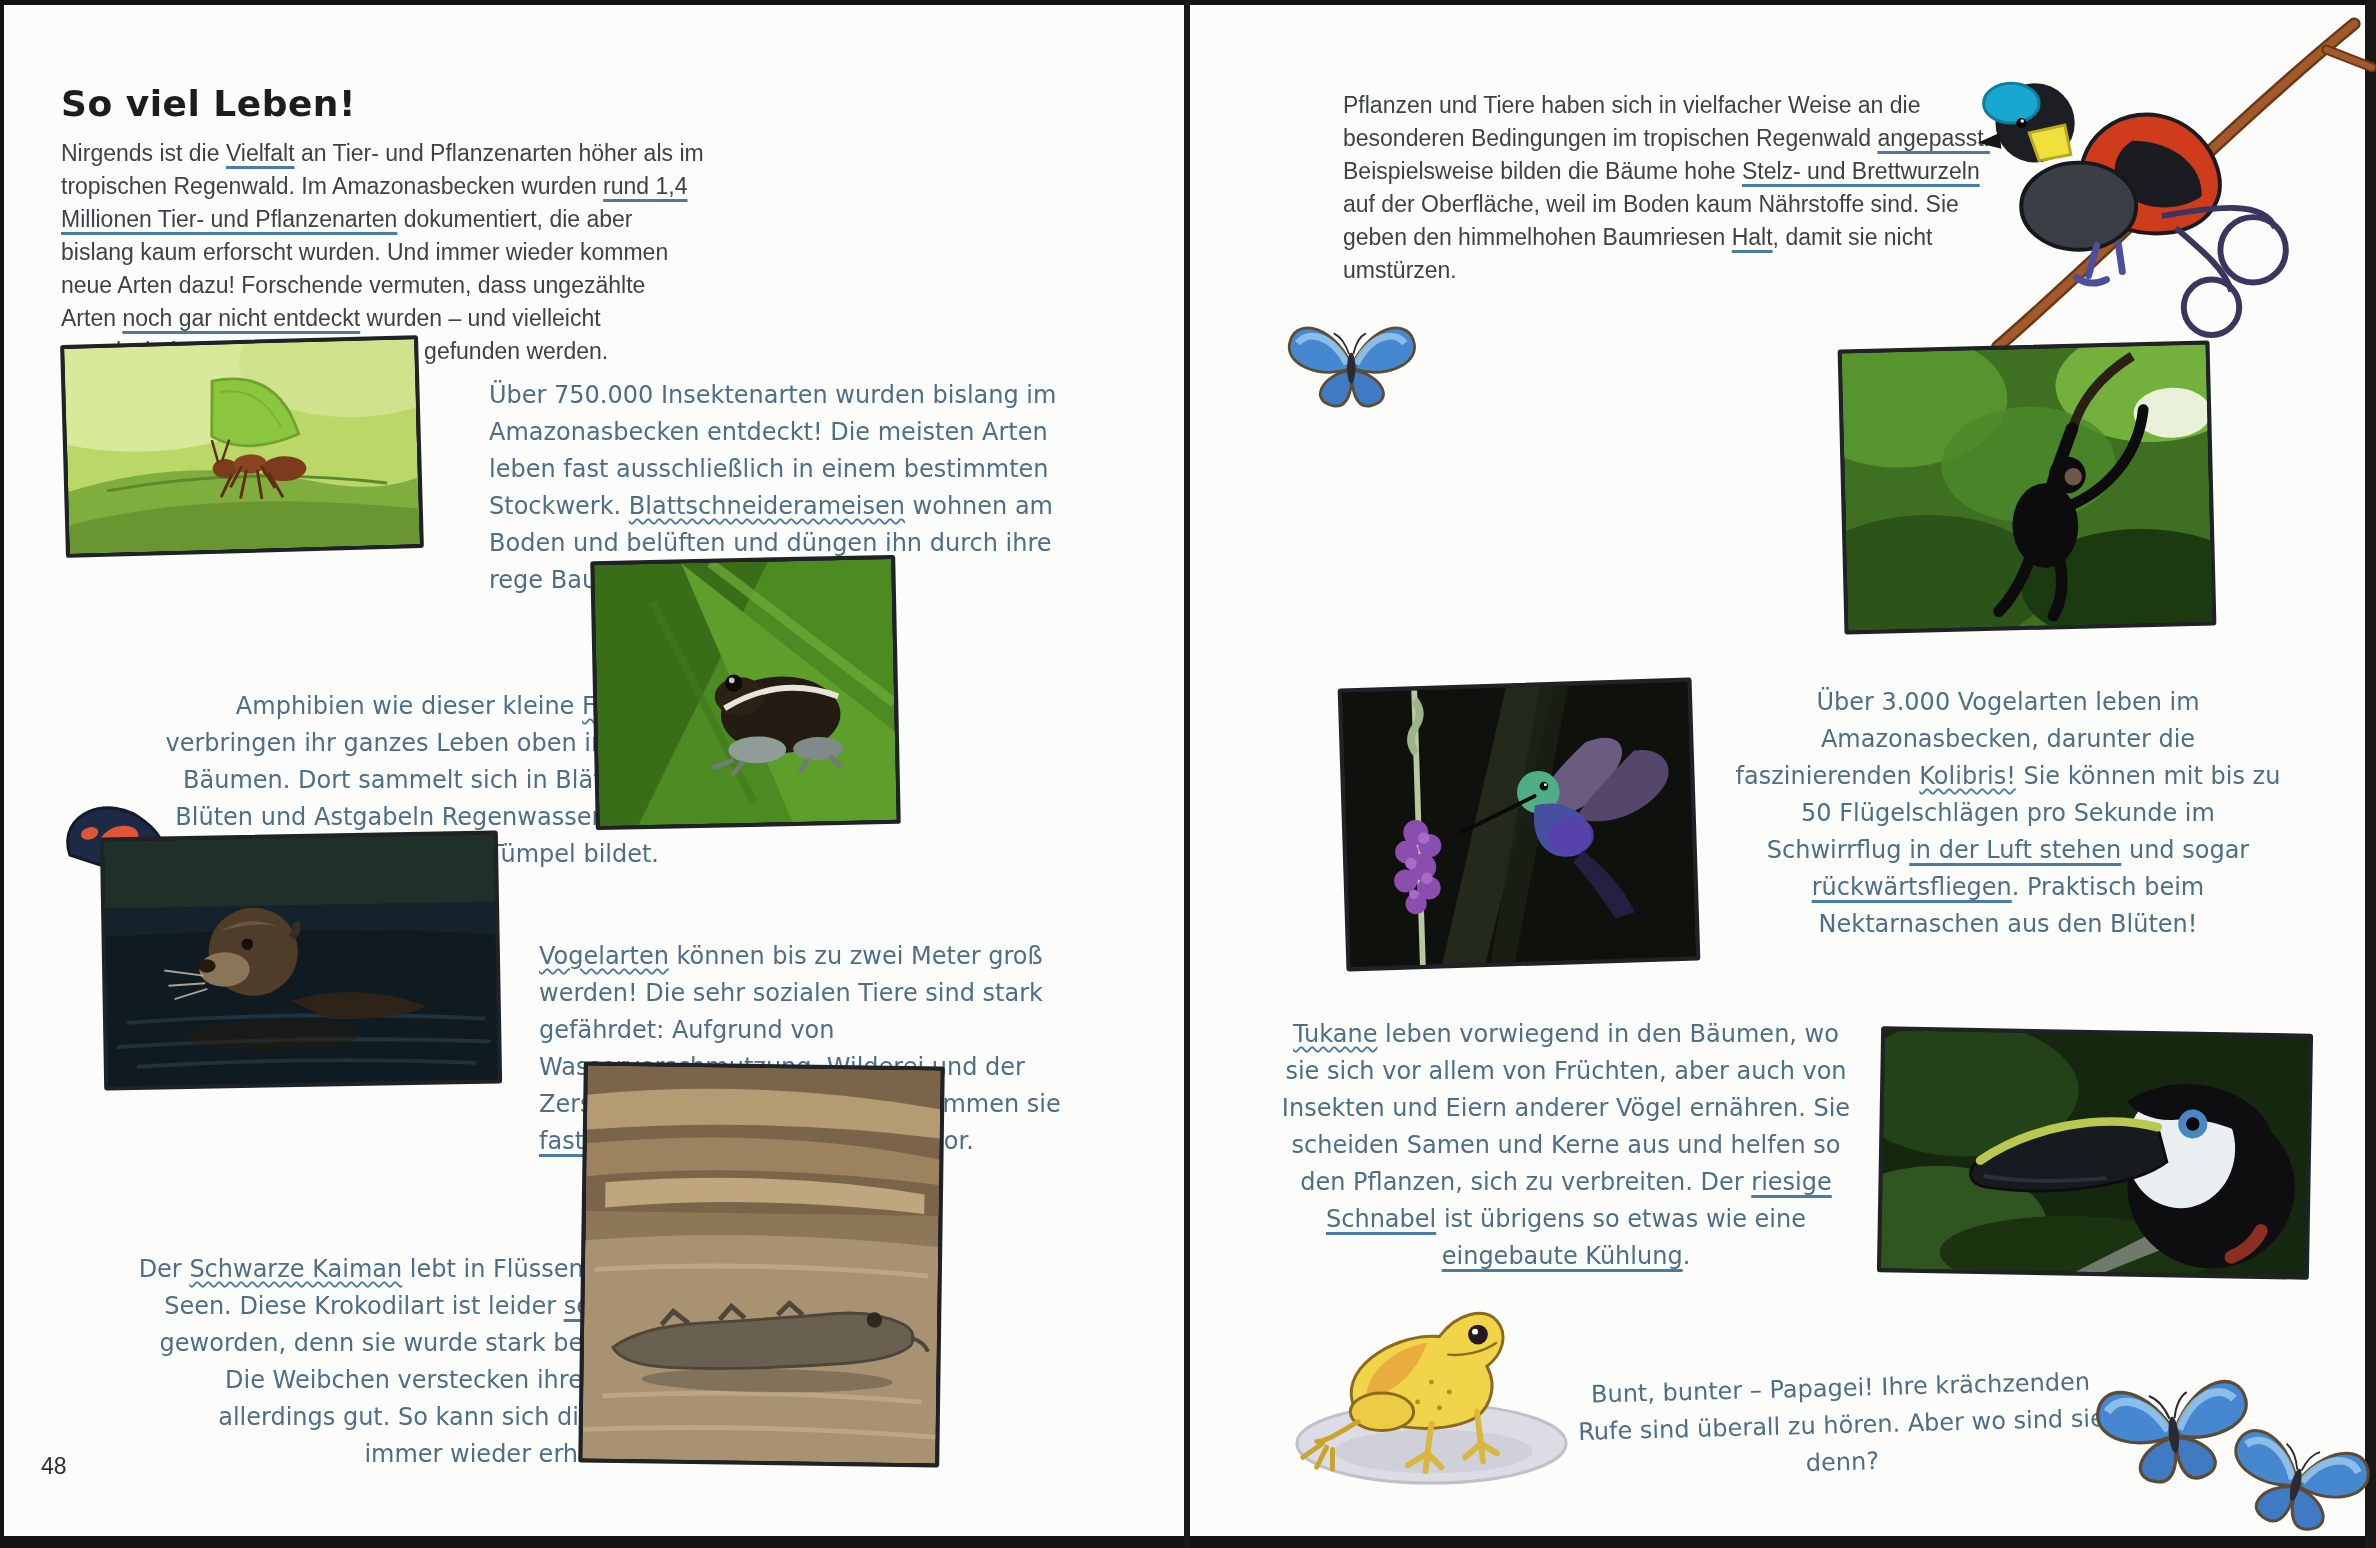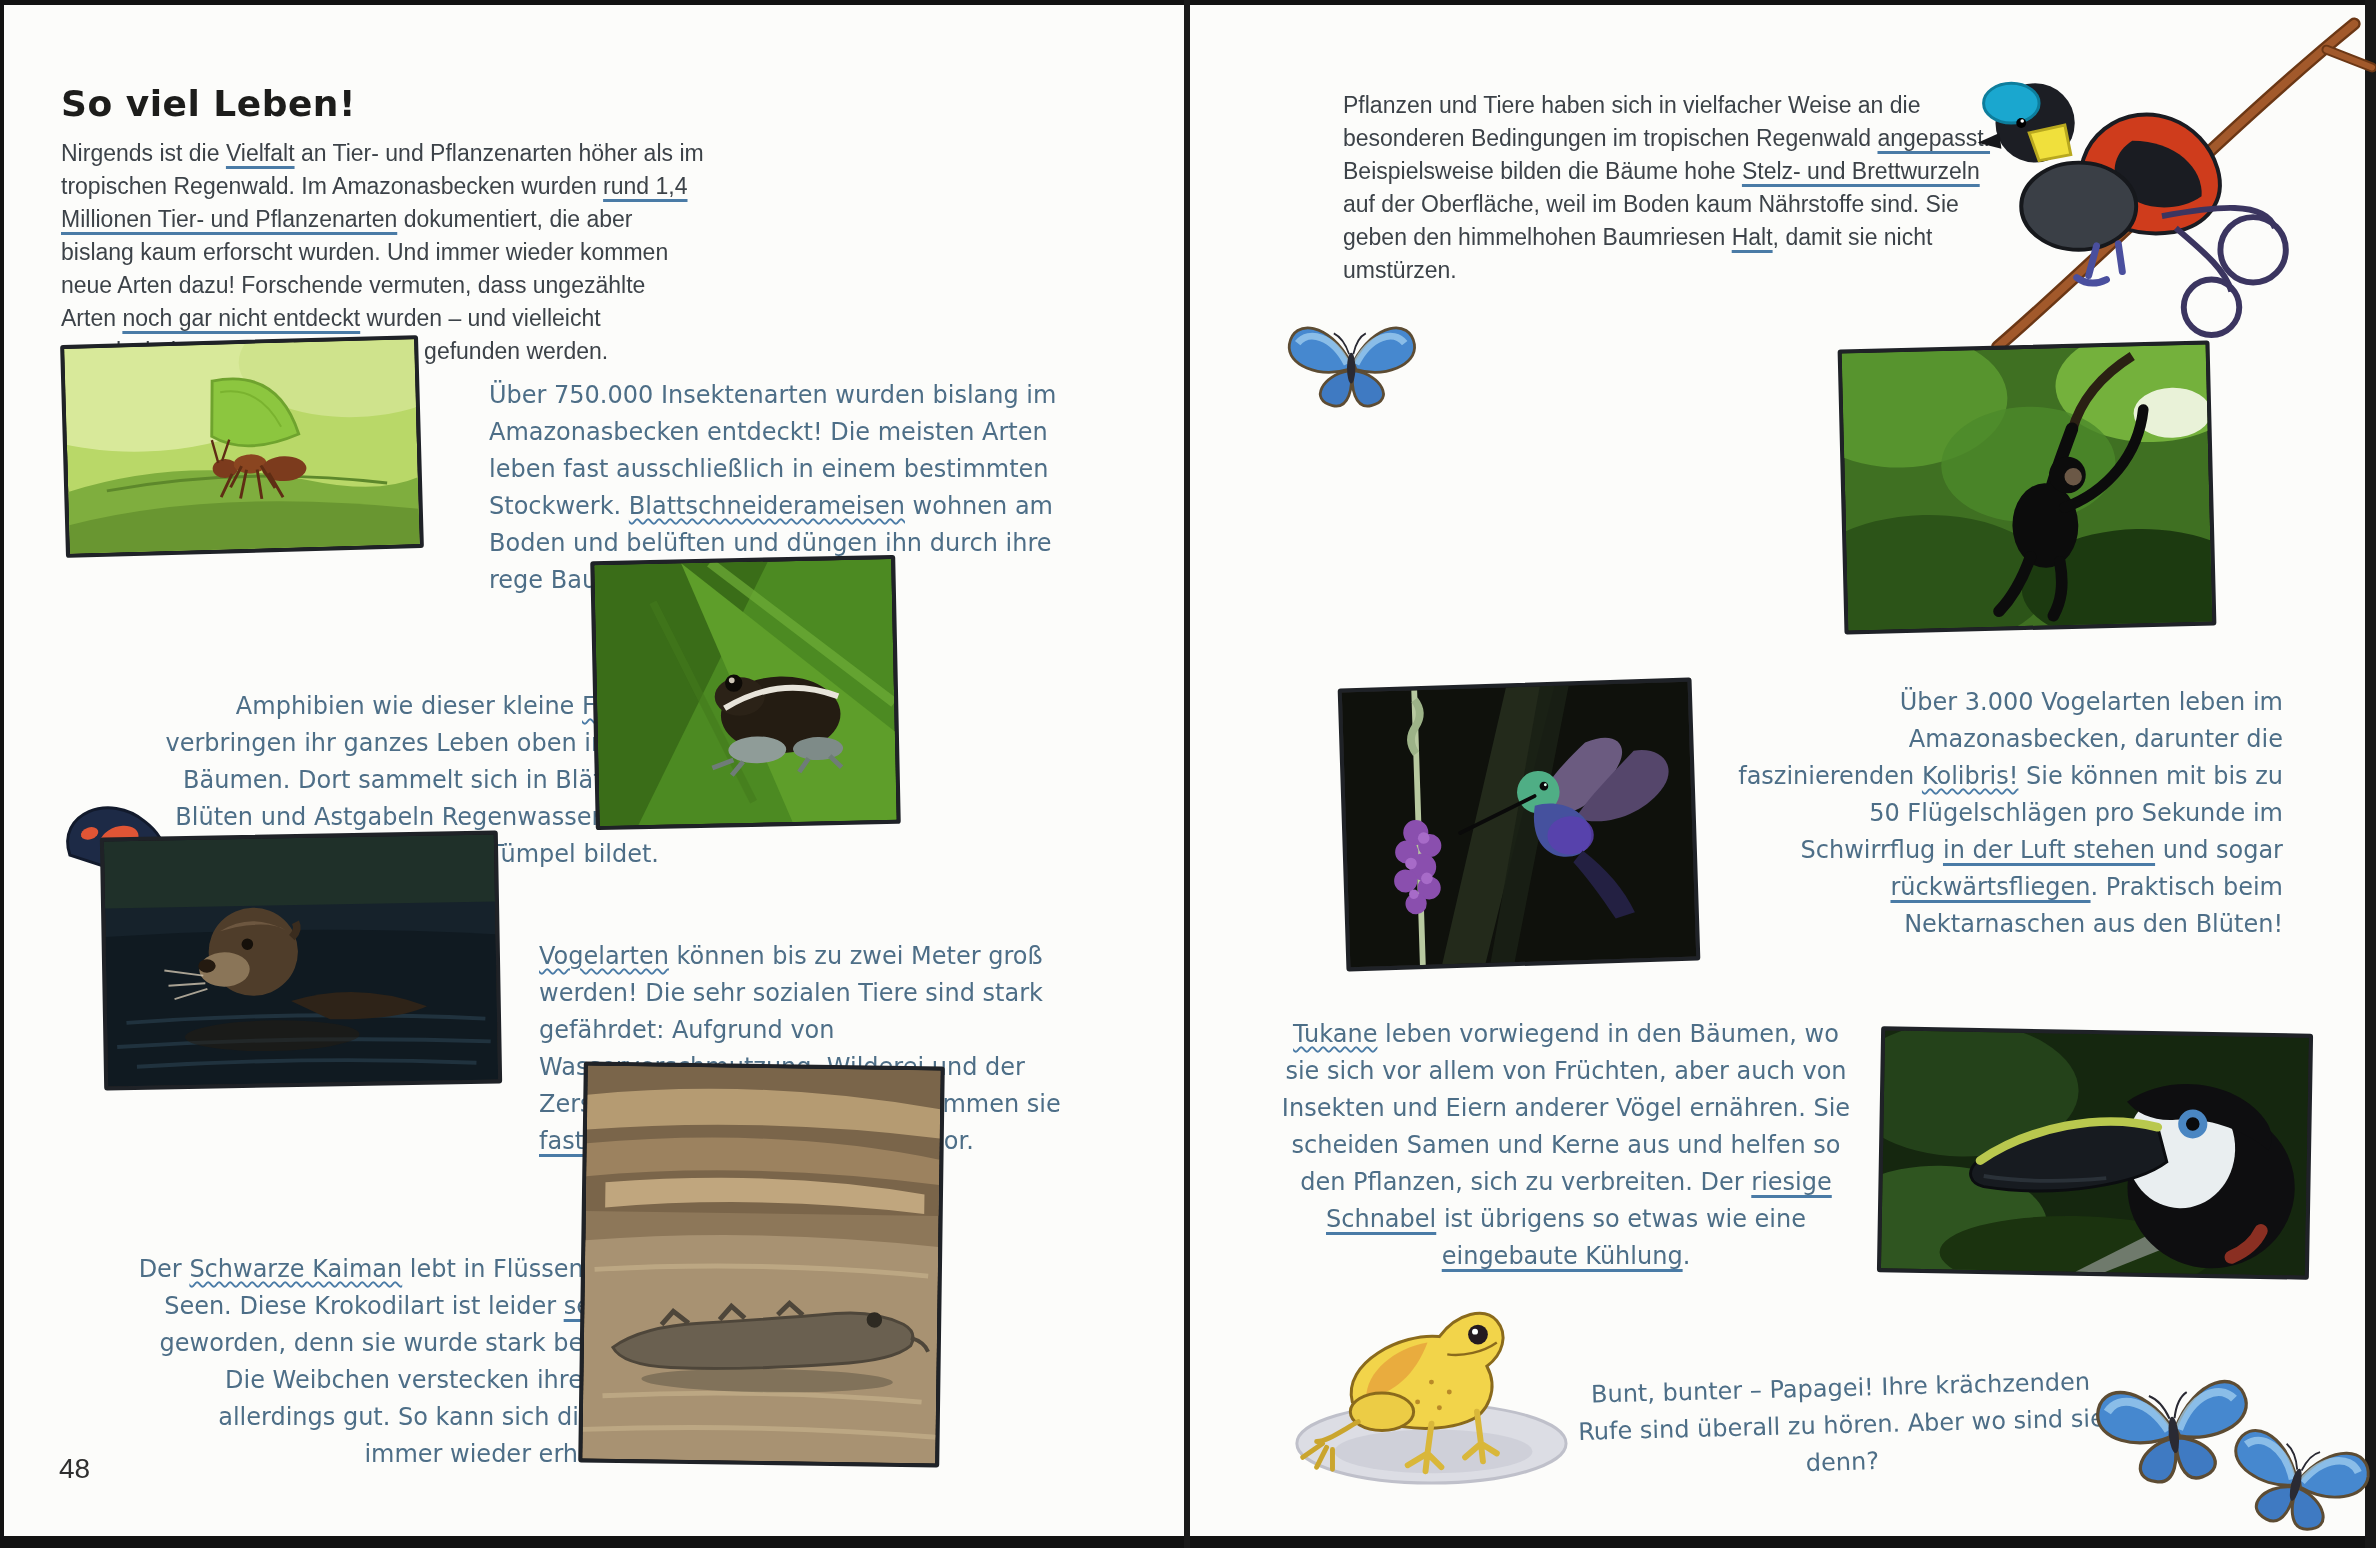--- a/index.html
+++ b/index.html
@@ -35,21 +35,21 @@
 
   .caption{
     position:absolute;font-family:"DejaVu Sans",sans-serif;
     font-size:24px;line-height:37px;color:var(--ink);
   }
   .cap-ant{left:489px;top:377px;width:604px;text-align:left;}
   .cap-frog{left:139px;top:688px;width:520px;text-align:right;}
   .cap-otter{left:539px;top:938px;width:564px;text-align:left;}
   .cap-kaiman{left:137px;top:1251px;width:500px;text-align:right;}
   .cap-monkey{left:1317px;top:394px;width:527px;text-align:center;}
-  .cap-kolibri{left:1733px;top:684px;width:550px;text-align:right;}
+  .cap-kolibri{left:1733px;top:684px;width:550px;text-align:center;}
   .cap-tukan{left:1281px;top:1016px;width:570px;text-align:center;}
   .cap-papagei{left:1572px;top:1370px;width:539px;text-align:center;transform:rotate(-1.5deg);}
 
   .mark-underline{
     text-decoration-line:underline;text-decoration-color:var(--ul);
     text-decoration-thickness:2.5px;text-underline-offset:5px;
   }
   .mark-wavy{
     text-decoration-line:underline;text-decoration-style:wavy;text-decoration-color:var(--ul);
     text-decoration-thickness:1.6px;text-underline-offset:4px;
@@ -71,22 +71,22 @@
   .illus{position:absolute;}
   .illus svg{display:block;width:100%;height:100%;}
   .il-bird{left:1938px;top:2px;width:438px;height:345px;}
   .il-bfly-red{left:48px;top:784px;width:193px;height:168px;}
   .il-morpho1{left:1281px;top:305px;width:139px;height:111px;}
   .il-frog{left:1283px;top:1293px;width:289px;height:198px;}
   .il-morpho2{left:2073px;top:1364px;width:198px;height:124px;transform:rotate(-6deg);}
   .il-morpho3{left:2222px;top:1418px;width:150px;height:117px;transform:rotate(14deg);}
 
   .pagenum{
-    position:absolute;left:59px;top:1453px;font-family:"Liberation Sans",sans-serif;
-    font-size:28px;color:#2f2f2f;
+    position:absolute;left:41px;top:1453px;font-family:"Liberation Sans",sans-serif;
+    font-size:23px;color:#2f2f2f;
   }
 </style>
 </head>
 <body>
 
 <div class="spread">
 
   <svg width="0" height="0" style="position:absolute" aria-hidden="true">
     <defs>
       <g id="morpho">

